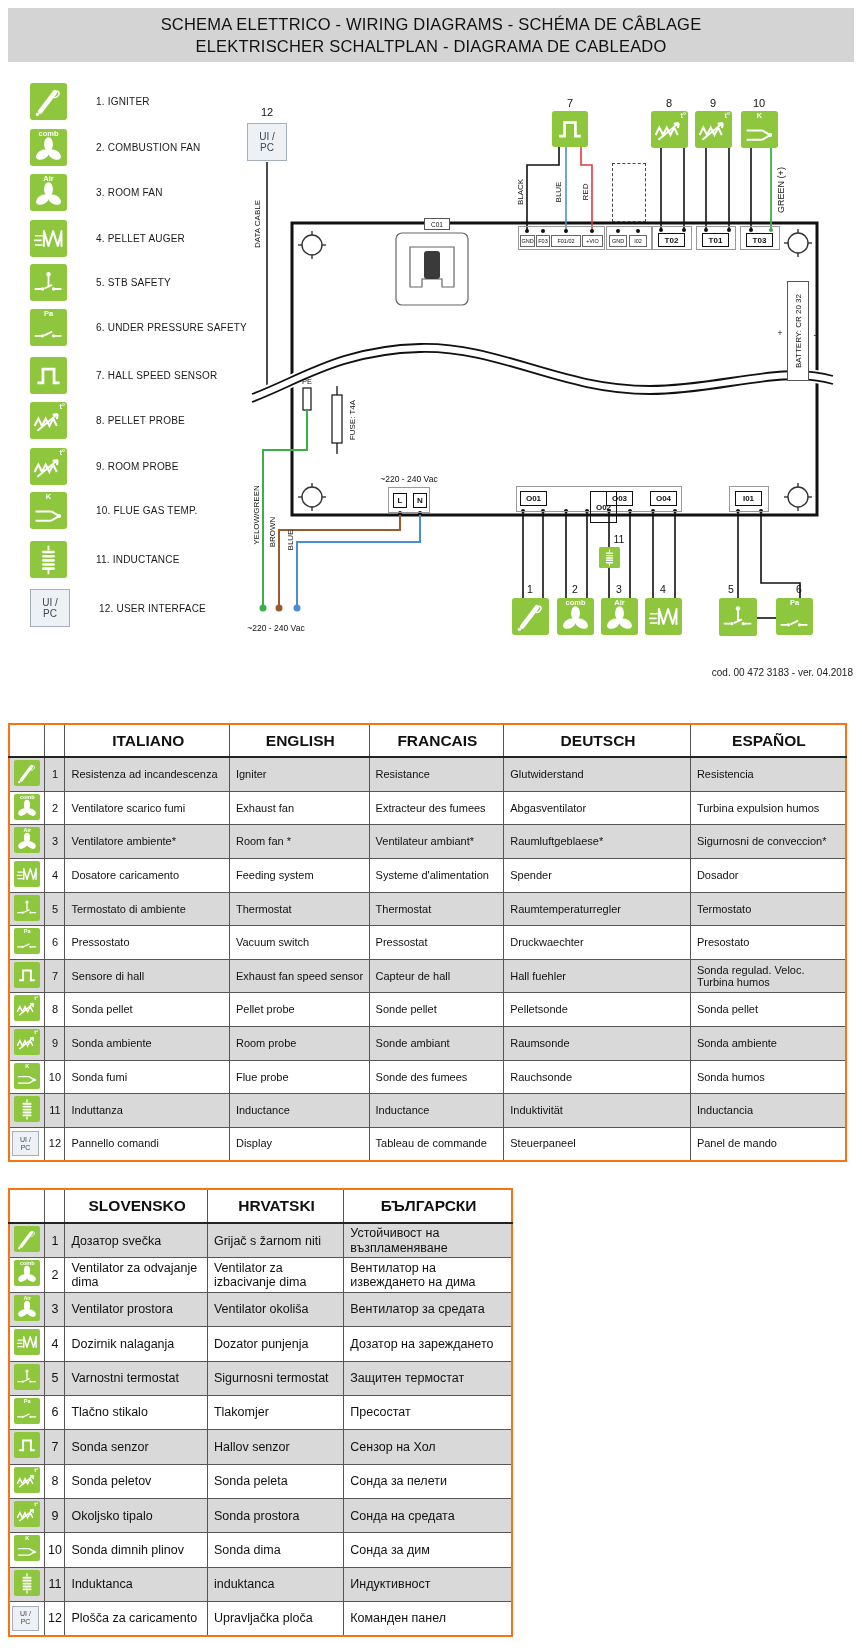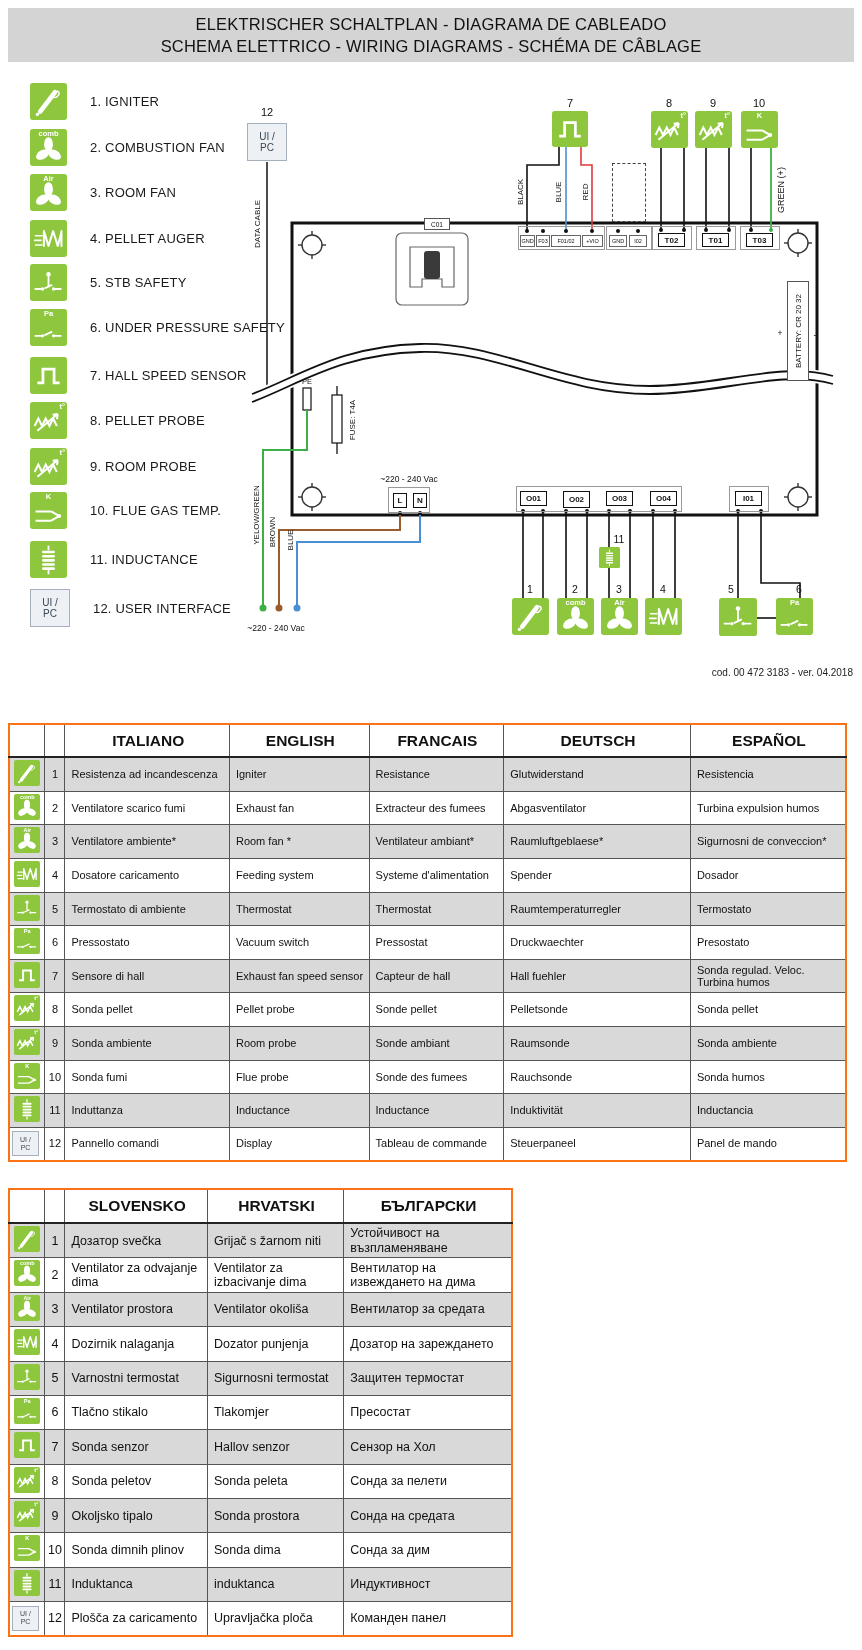--- a/index.html
+++ b/index.html
@@ -6,21 +6,21 @@
 *{box-sizing:border-box;}
 html,body{margin:0;padding:0;}
 body{width:862px;height:1650px;position:relative;background:#fff;overflow:hidden;
      font-family:"Liberation Sans",sans-serif;color:#111;}
 .header{position:absolute;left:8px;top:8px;width:846px;height:54px;background:var(--hdrgray);
         display:flex;flex-direction:column;justify-content:center;text-align:center;
         font-size:16.5px;line-height:1.35;color:#111;letter-spacing:.2px;}
 #diagram{position:absolute;left:0;top:0;width:862px;height:700px;}
 #schematic-svg{position:absolute;left:0;top:0;}
 .legend-item{position:absolute;left:30px;height:38px;display:flex;align-items:center;}
-.legend-label{margin-left:23px;font-size:13px;color:#1a1a1a;white-space:nowrap;letter-spacing:.2px;}
+.legend-label{margin-left:29px;font-size:10px;color:#1a1a1a;white-space:nowrap;letter-spacing:.2px;}
 .icobox{position:relative;display:inline-block;}
 .icobox svg{display:block;width:100%;height:100%;}
 .sz37{width:37px;height:37px;}
 .sz28{width:26px;height:26px;}
 .ico-txt{position:absolute;top:1px;left:0;right:0;text-align:center;color:#fff;font-weight:700;
          font-size:7.5px;font-style:normal;line-height:1;}
 .sz28 .ico-txt{font-size:5.5px;}
 .ico-t{left:auto;right:2px;text-align:right;}
 .uipc{display:flex;flex-direction:column;align-items:center;justify-content:center;background:#edf1f6;
       border:1px solid #a6b0bc;color:#3a4654;line-height:1.15;}
@@ -126,22 +126,22 @@
   <rect x="13" y="19.5" width="14" height="2.8" rx="1.4"></rect>
   <rect x="13" y="24" width="14" height="2.8" rx="1.4"></rect>
   <rect x="13" y="28.5" width="14" height="2.8" rx="1.4"></rect>
  </g>
  <line x1="20" y1="31.5" x2="20" y2="36" stroke="#fff" stroke-width="2"></line>
 </symbol>
 </defs>
 </svg>
 
 <div class="header">
+  <div>SCHEMA ELETTRICO - WIRING DIAGRAMS - SCHÉMA DE CÂBLAGE</div>
   <div>ELEKTRISCHER SCHALTPLAN - DIAGRAMA DE CABLEADO</div>
-  <div>SCHEMA ELETTRICO - WIRING DIAGRAMS - SCHÉMA DE CÂBLAGE</div>
 </div>
 
 <div id="diagram">
 
 <svg id="schematic-svg" width="862" height="700" viewBox="0 0 862 700">
 
   <rect x="292" y="223" width="525" height="292" fill="none" stroke="#111" stroke-width="3"></rect>
 
   <line x1="267" y1="162" x2="267" y2="392" stroke="#111" stroke-width="1.5"></line>
 
@@ -377,21 +377,21 @@
 <div class="groupbox" style="left:388px;top:487px;width:42px;height:26px"></div>
 <div class="boldbox" style="left:393px;top:493px;width:14px;height:15px">L</div>
 <div class="boldbox" style="left:413px;top:493px;width:14px;height:15px">N</div>
 <div class="vlabel" style="left:256px;top:515px">YELOW/GREEN</div>
 <div class="vlabel" style="left:272px;top:532px">BROWN</div>
 <div class="vlabel" style="left:290px;top:540px">BLUE</div>
 <div class="hlabel" style="left:276px;top:628px">~220 - 240 Vac</div>
 
 <div class="groupbox" style="left:516px;top:486px;width:166px;height:26px"></div>
 <div class="boldbox" style="left:520px;top:491px;width:27px;height:15px">O01</div>
-<div class="boldbox" style="left:563px;top:491px;width:27px;height:17px">O02</div>
+<div class="boldbox" style="left:590px;top:491px;width:27px;height:32px">O02</div>
 <div class="boldbox" style="left:606px;top:491px;width:27px;height:15px">O03</div>
 <div class="boldbox" style="left:650px;top:491px;width:27px;height:15px">O04</div>
 <div class="groupbox" style="left:729px;top:486px;width:40px;height:26px"></div>
 <div class="boldbox" style="left:735px;top:491px;width:27px;height:15px">I01</div>
 
 <div class="hlabel n10" style="left:619px;top:539px">11</div>
 <div class="hlabel n10" style="left:530px;top:589px">1</div>
 <div class="hlabel n10" style="left:575px;top:589px">2</div>
 <div class="hlabel n10" style="left:619px;top:589px">3</div>
 <div class="hlabel n10" style="left:663px;top:589px">4</div>

